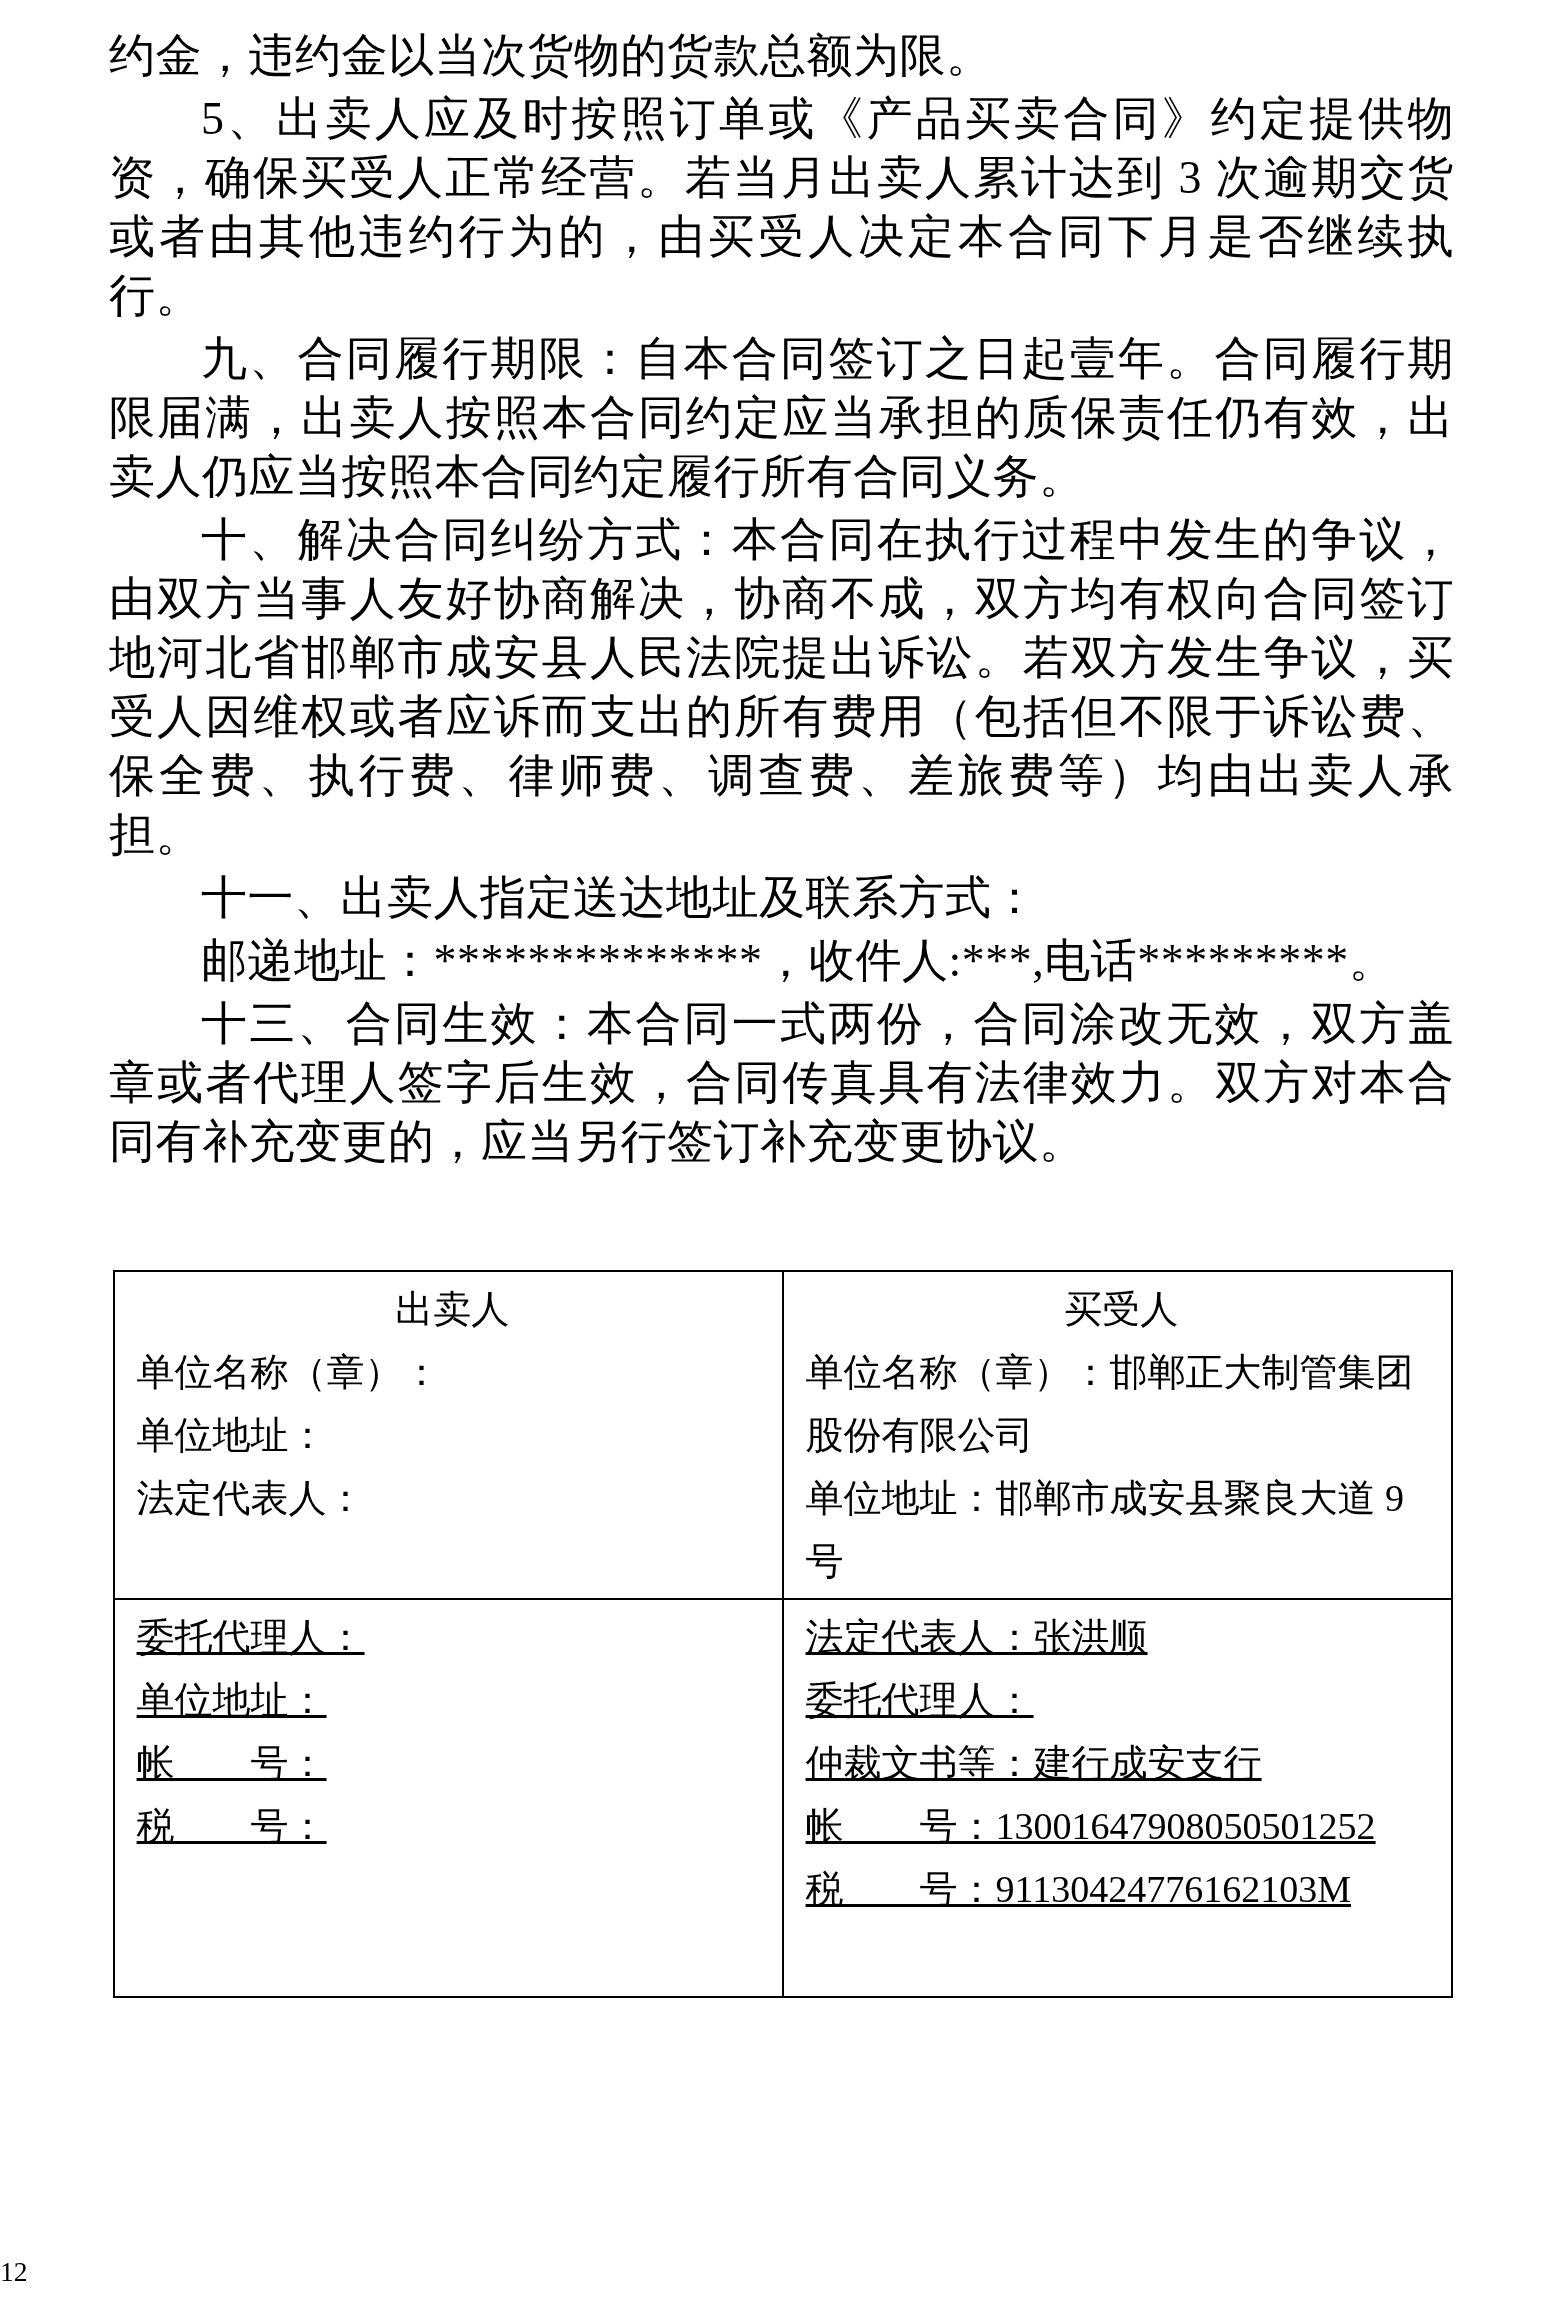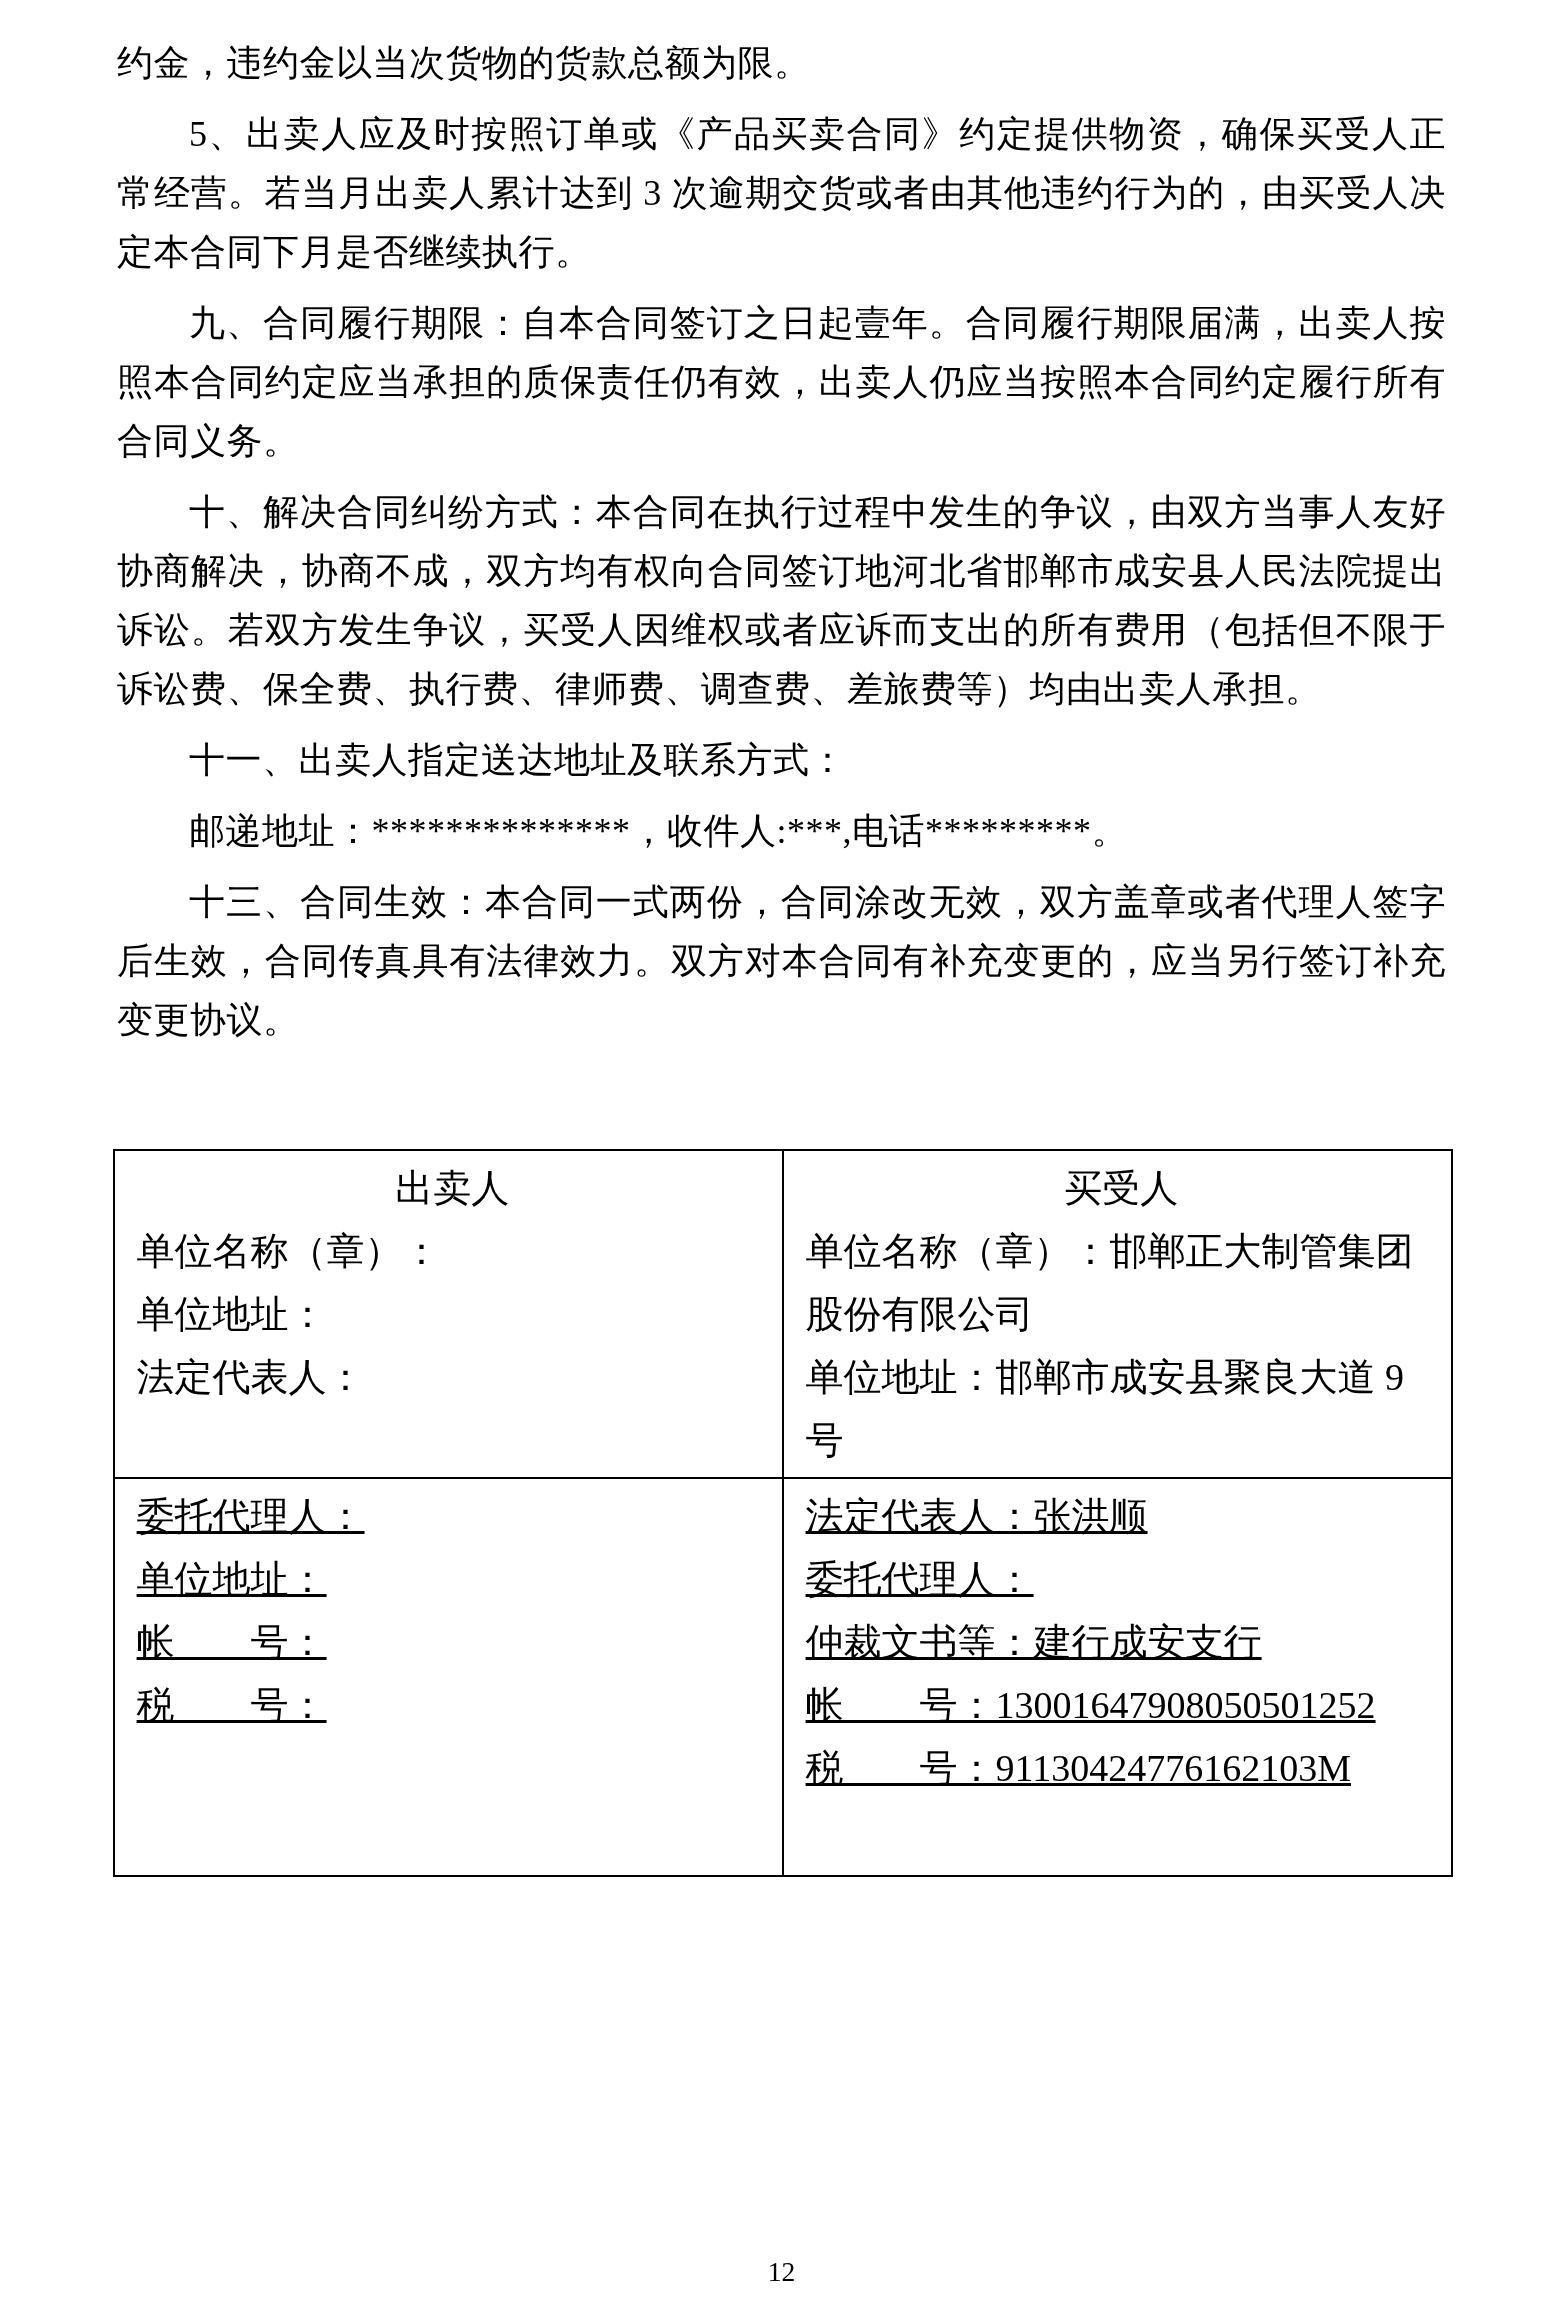--- a/index.html
+++ b/index.html
@@ -10,22 +10,22 @@
     margin: 0 auto;
     background: #ffffff;
     color: #000000;
     font-family: "Liberation Serif", "DejaVu Serif", serif;
     box-sizing: border-box;
     padding: 21.7px 105px 0 105px;
     overflow: hidden;
   }
   .body-text { width: 1353px; }
   .para {
-    margin: 12px;
-    font-size: 36px;
+    margin: 4px;
+    font-size: 46px;
     line-height: 59px;
     text-align: justify;
     text-indent: 2em;
     letter-spacing: 0.5px;
     font-family: Liberation Serif, serif;
   }
   .para.no-indent { text-indent: 0; }
   .sig-table {
     width: 1340px;
     margin-left: 7.9px;
@@ -45,21 +45,21 @@
   }
   .row1 td { height: 252px; }
   .row2 td { height: 398px; text-decoration: underline; }
   .cell-header { text-align: center; }
   .cell-line { text-align: left; }
   .page-number {
     position: absolute;
     bottom: 31.5px;
     left: 0;
     width: 100%;
-    text-align: center;
+    text-align: left;
     font-size: 27.6px;
   }
 </style>
 </head>
 <body>
 
 <div class="page">
 
   <div class="body-text">
     <p class="para no-indent">约金，违约金以当次货物的货款总额为限。</p>

